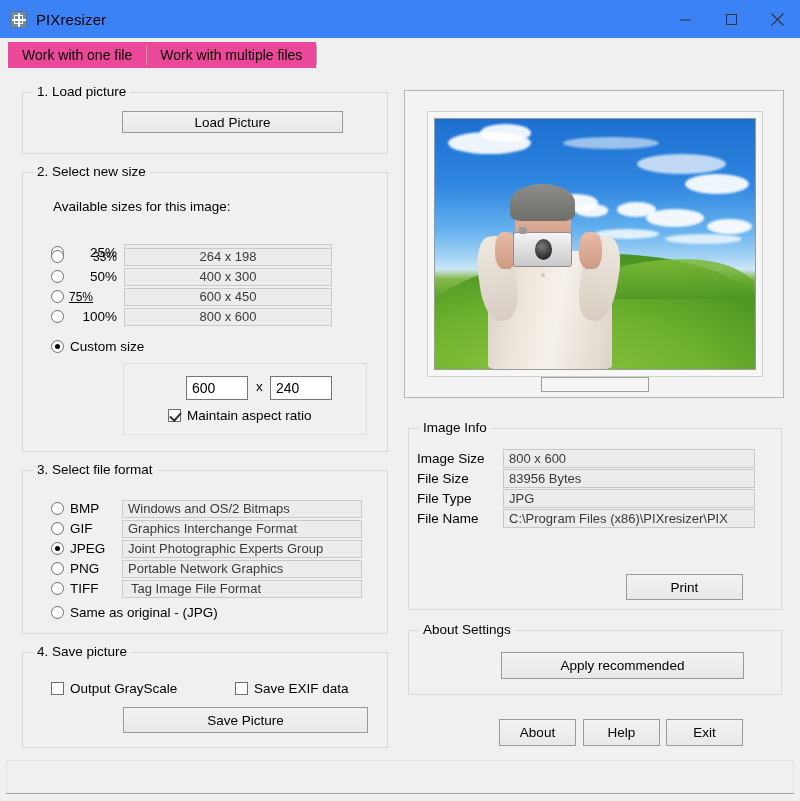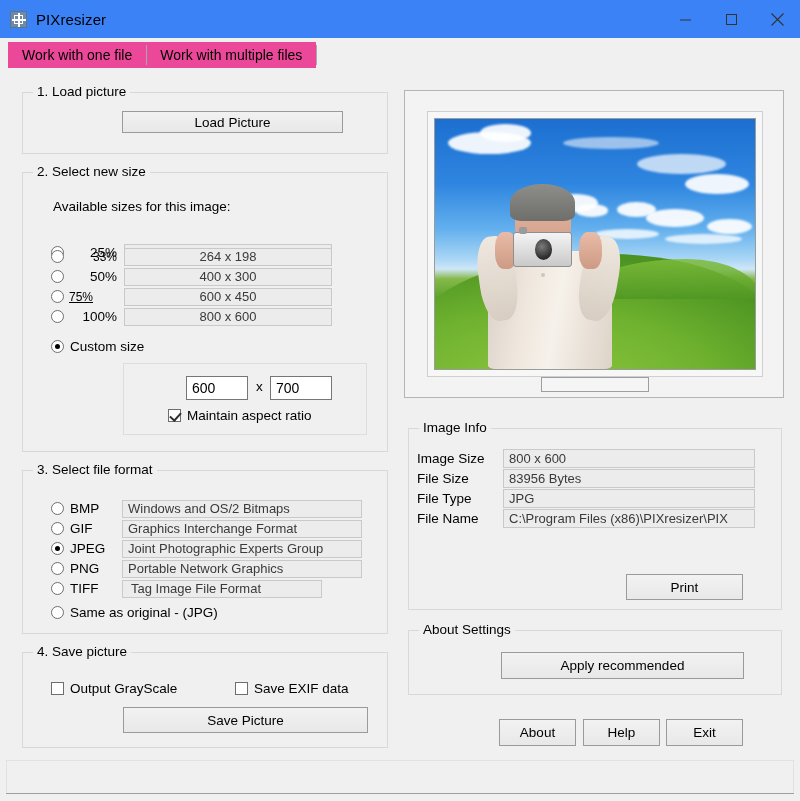--- a/index.html
+++ b/index.html
@@ -273,21 +273,21 @@
     </div>
 
     <div class="row" style="position:absolute; left:28px; top:166px;">
       <span class="radio on"></span>
       <span style="margin-left:6px; font-size:13.5px;">Custom size</span>
     </div>
 
     <div style="position:absolute; left:100px; top:190px; width:244px; height:72px; border:1px solid #dddddd; background:#f0f0f0;">
       <div class="txtbox" style="position:absolute; left:62px; top:12px; width:62px; height:24px;">600</div>
       <div style="position:absolute; left:132px; top:15px; font-size:13.5px;">x</div>
-      <div class="txtbox" style="position:absolute; left:146px; top:12px; width:62px; height:24px;">700</div>
+      <div class="txtbox" style="position:absolute; left:146px; top:12px; width:62px; height:24px;">240</div>
       <div class="row" style="position:absolute; left:44px; top:44px;">
         <span class="check on"></span>
         <span style="margin-left:6px; font-size:13.5px;">Maintain aspect ratio</span>
       </div>
     </div>
   </div>
 
   <div class="group" style="left:22px; top:470px; width:366px; height:164px;">
     <div class="group-title">3. Select file format</div>
 
@@ -307,21 +307,21 @@
       <span class="ro-field" style="width:240px; height:18px;">Joint Photographic Experts Group</span>
     </div>
     <div class="row" style="position:absolute; left:28px; top:88px; width:320px; height:19px;">
       <span class="radio"></span>
       <span style="width:52px; margin-left:6px; font-size:13.5px;">PNG</span>
       <span class="ro-field" style="width:240px; height:18px;">Portable Network Graphics</span>
     </div>
     <div class="row" style="position:absolute; left:28px; top:108px; width:320px; height:19px;">
       <span class="radio"></span>
       <span style="width:52px; margin-left:6px; font-size:13.5px;">TIFF</span>
-      <span class="ro-field" style="width:200px; height:18px;padding-left:8px;">Tag Image File Format</span>
+      <span class="ro-field" style="width:240px; height:18px;padding-left:8px;">Tag Image File Format</span>
     </div>
 
     <div class="row" style="position:absolute; left:28px; top:134px;">
       <span class="radio"></span>
       <span style="margin-left:6px; font-size:13.5px;">Same as original  - (JPG)</span>
     </div>
   </div>
 
   <div class="group" style="left:22px; top:652px; width:366px; height:96px;">
     <div class="group-title">4. Save picture</div>

